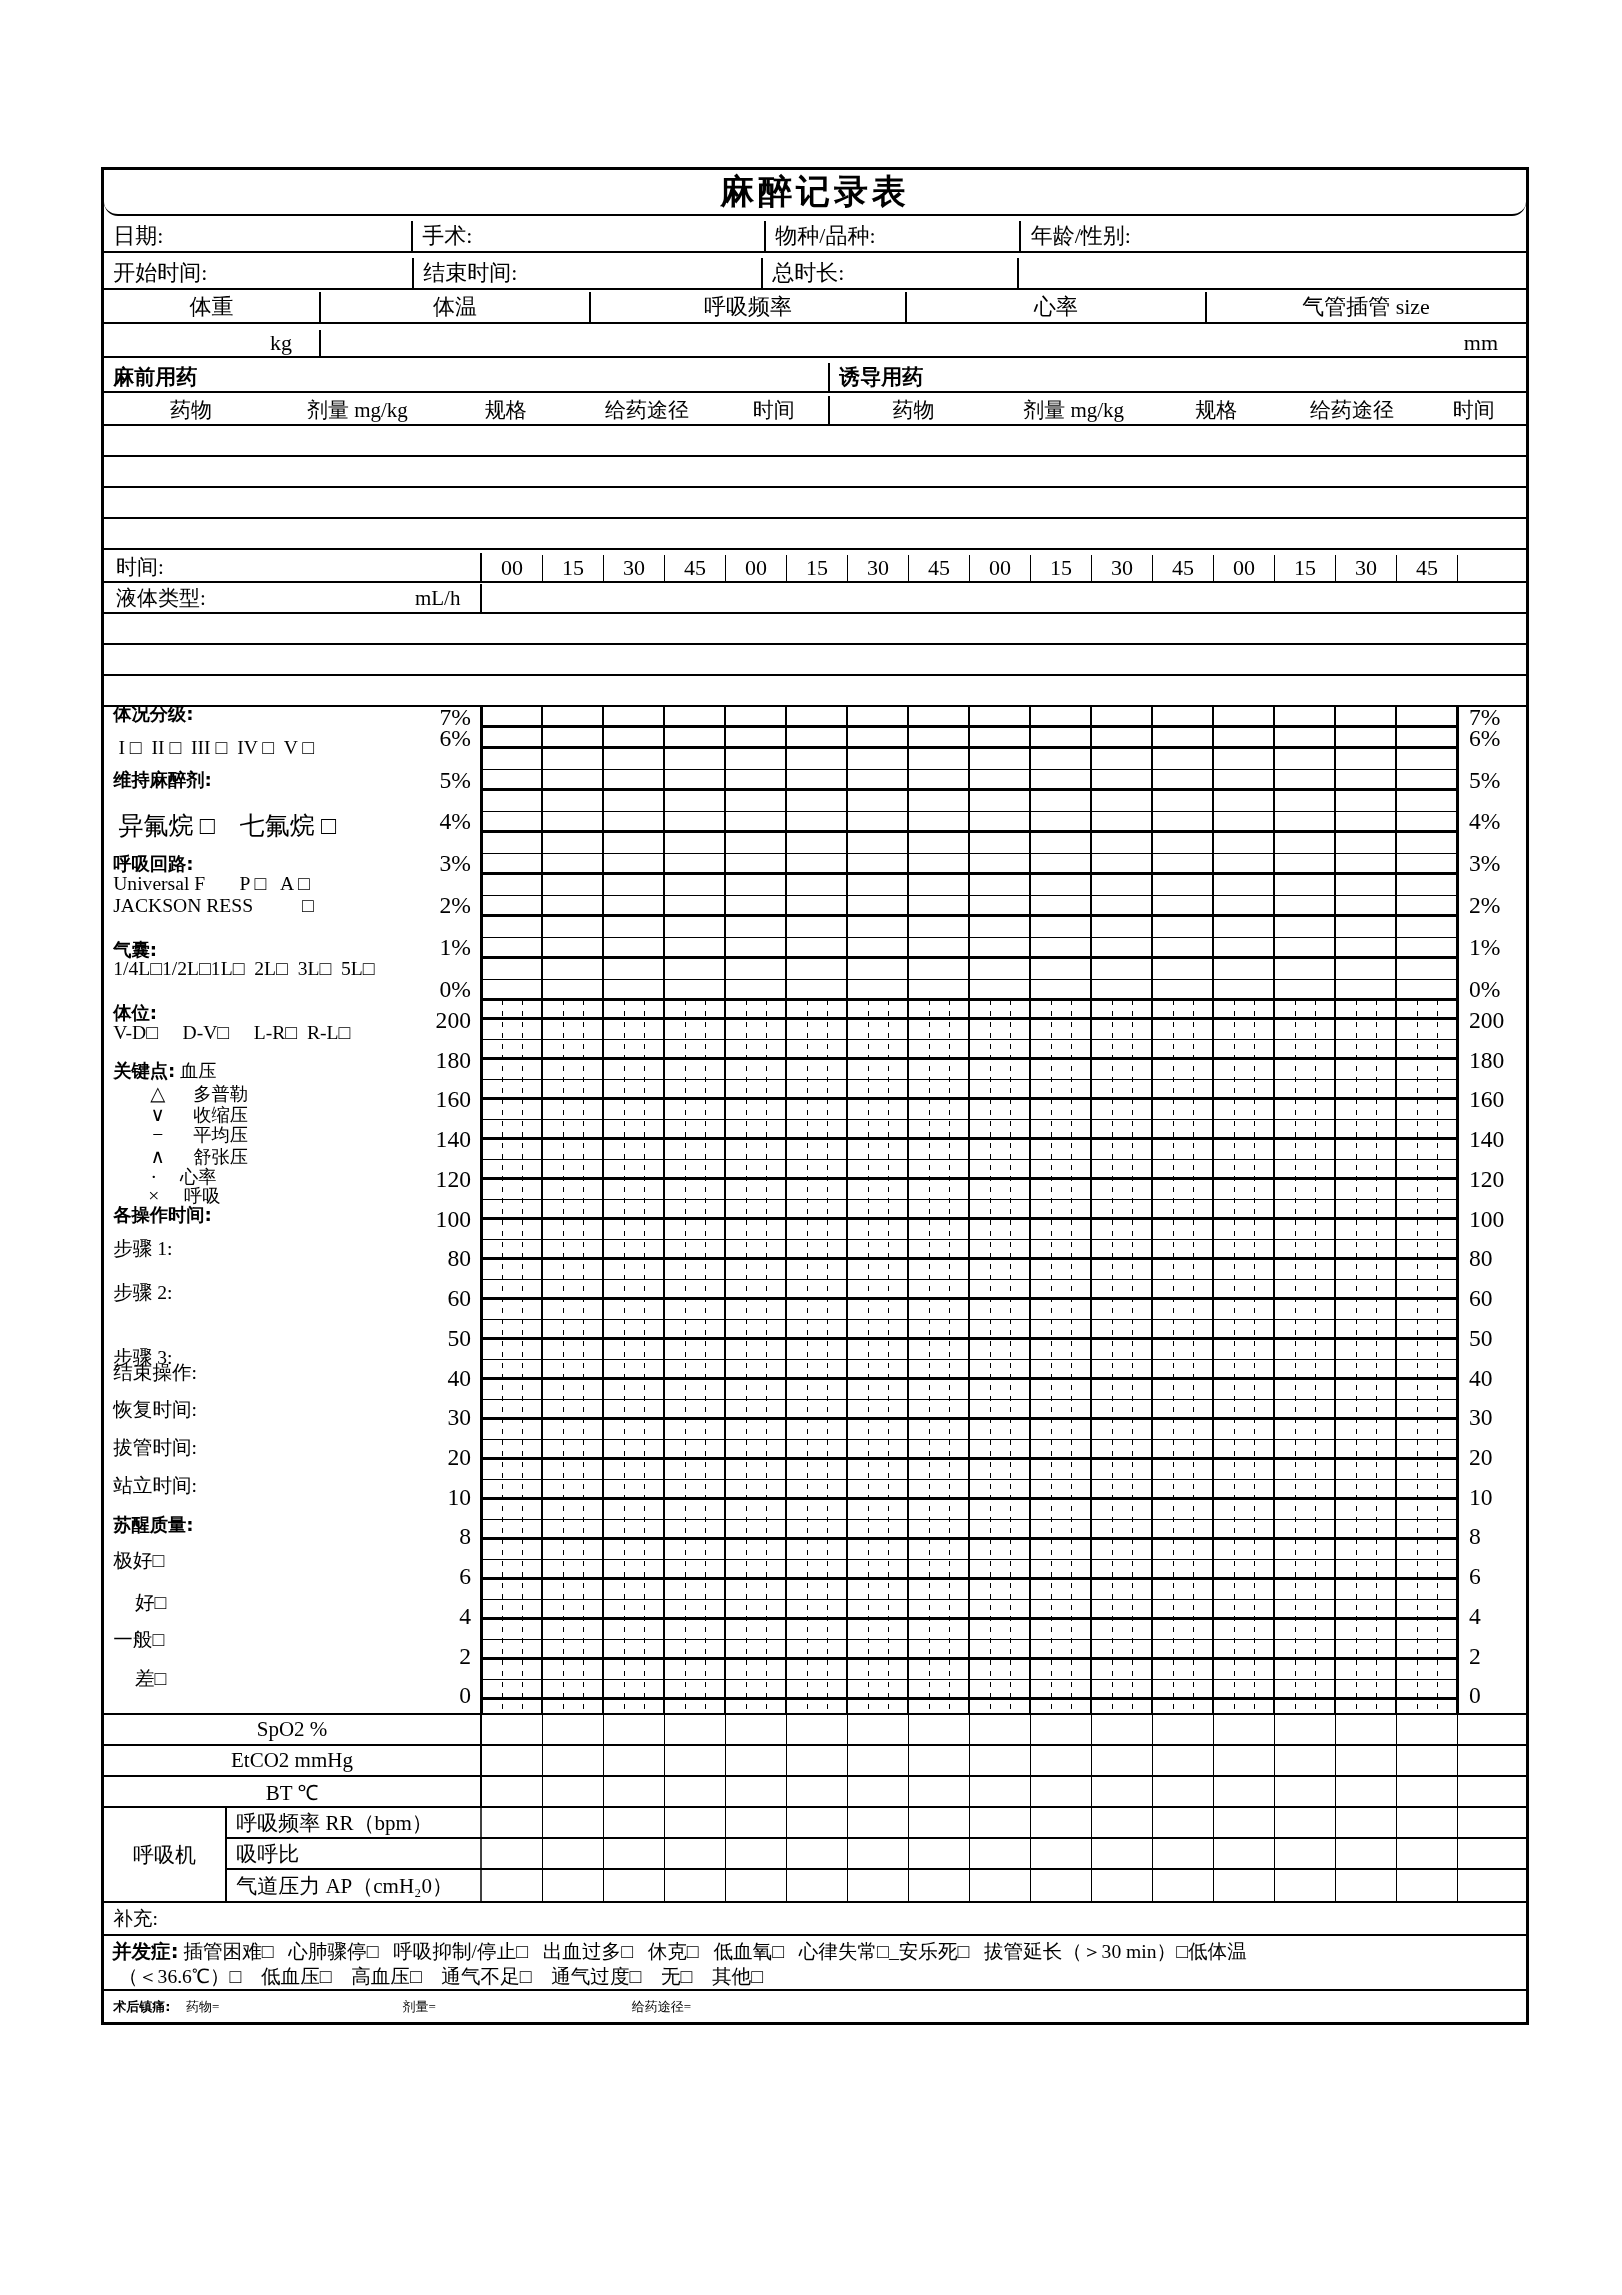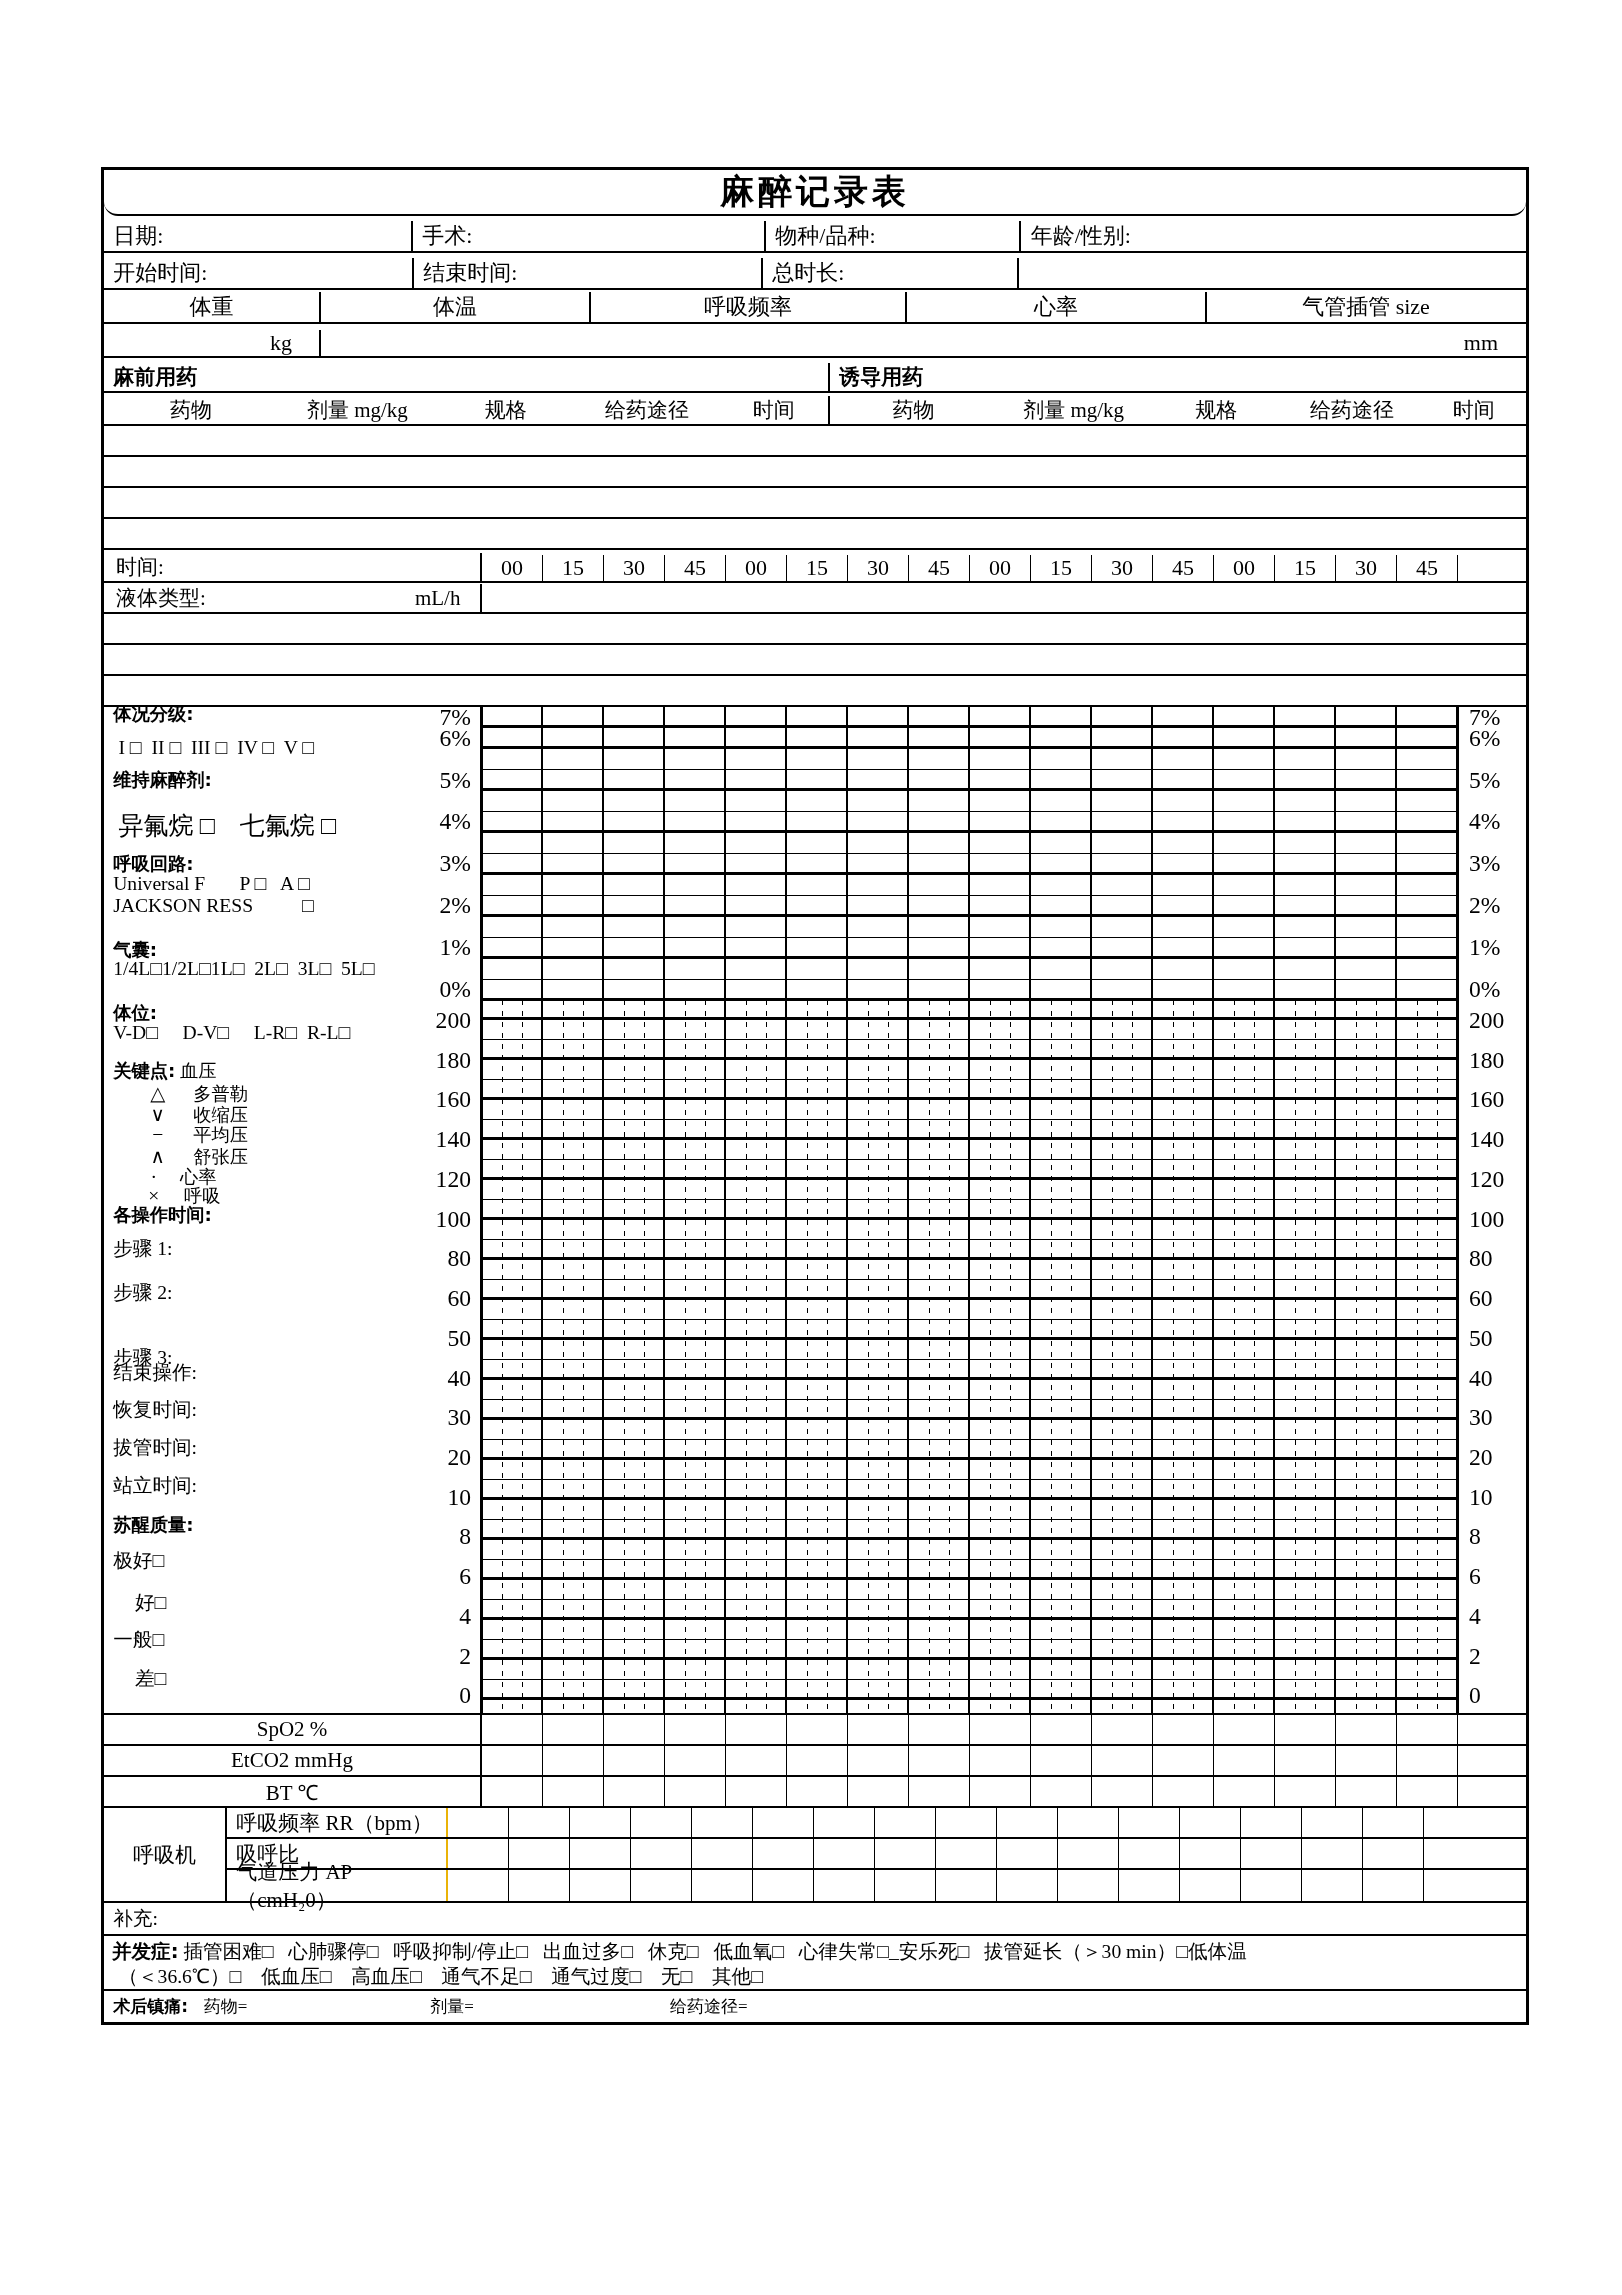--- a/index.html
+++ b/index.html
@@ -60,26 +60,26 @@
   .legend-sym{display:inline-block;width:37px;text-align:center;margin-left:26px;font-size:19.6px;}
   .legend-lbl{margin-left:17px;}
   
   .mrow{display:flex;border-bottom:2px solid #000;box-sizing:border-box;height:31px;}
   .mlabel{width:378px;flex:none;box-sizing:border-box;border-right:2px solid #000;display:flex;align-items:center;justify-content:center;font-size:21px;}
   .ventblock{display:flex;border-bottom:2.6px solid #000;box-sizing:border-box;}
   .ventlabel{width:123px;flex:none;box-sizing:border-box;border-right:2px solid #000;display:flex;align-items:center;justify-content:center;font-size:21px;}
   .ventright{flex:1;}
   .vrow{display:flex;height:31px;border-bottom:2px solid #000;box-sizing:border-box;}
   .vrow:last-child{border-bottom:none;}
-  .vlabel{width:221px;flex:none;box-sizing:border-box;border-right:2px solid #eab308;display:flex;align-items:center;padding-left:9.2px;font-size:21px;}
+  .vlabel{width:255px;flex:none;box-sizing:border-box;border-right:2px solid #404040;display:flex;align-items:center;padding-left:9.2px;font-size:21px;}
   
   .supp{height:33px;display:flex;align-items:center;padding-left:9.2px;font-size:19.6px;border-bottom:2.6px solid #000;box-sizing:border-box;}
   .compl{height:55px;padding:2.6px 7.9px 0 7.9px;font-size:19.6px;line-height:25px;border-bottom:2.6px solid #000;box-sizing:border-box;}
   .compl .l2{padding-left:6.5px;}
-  .postop{height:31px;display:flex;align-items:center;padding-left:9.2px;font-size:17px;}
+  .postop{height:31px;display:flex;align-items:center;padding-left:9.2px;font-size:13px;}
   .postop span{white-space:pre;}
 </style>
 </head>
 <body>
 
 <div class="page">
   <div class="form">
 
     <div class="titlerow">
       <div class="title hb">麻醉记录表</div>

